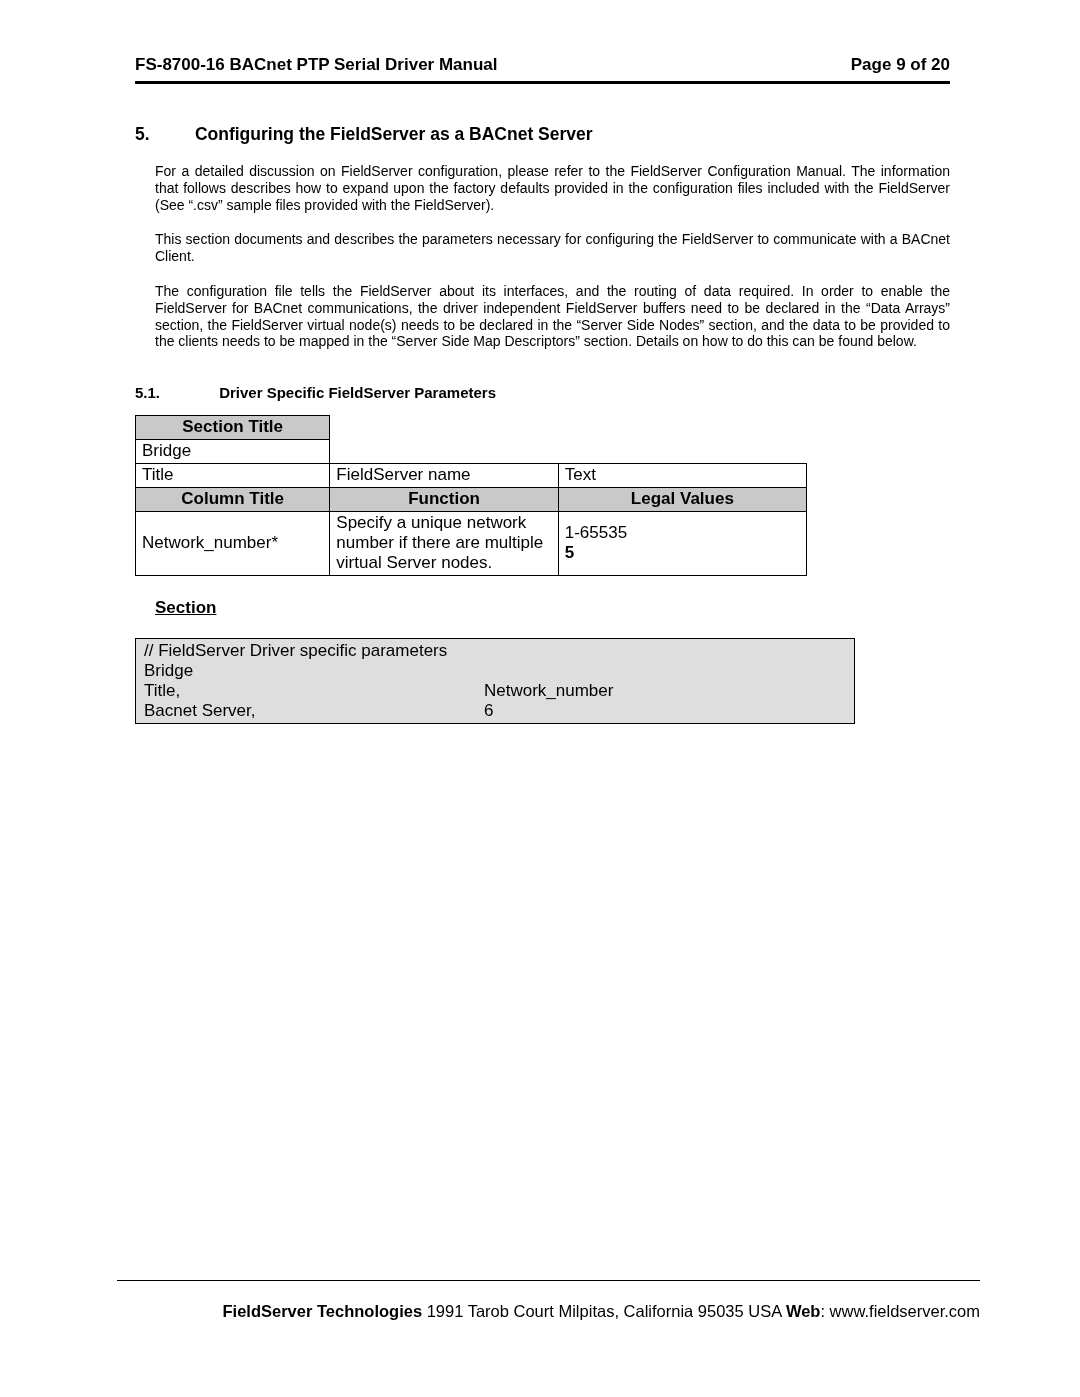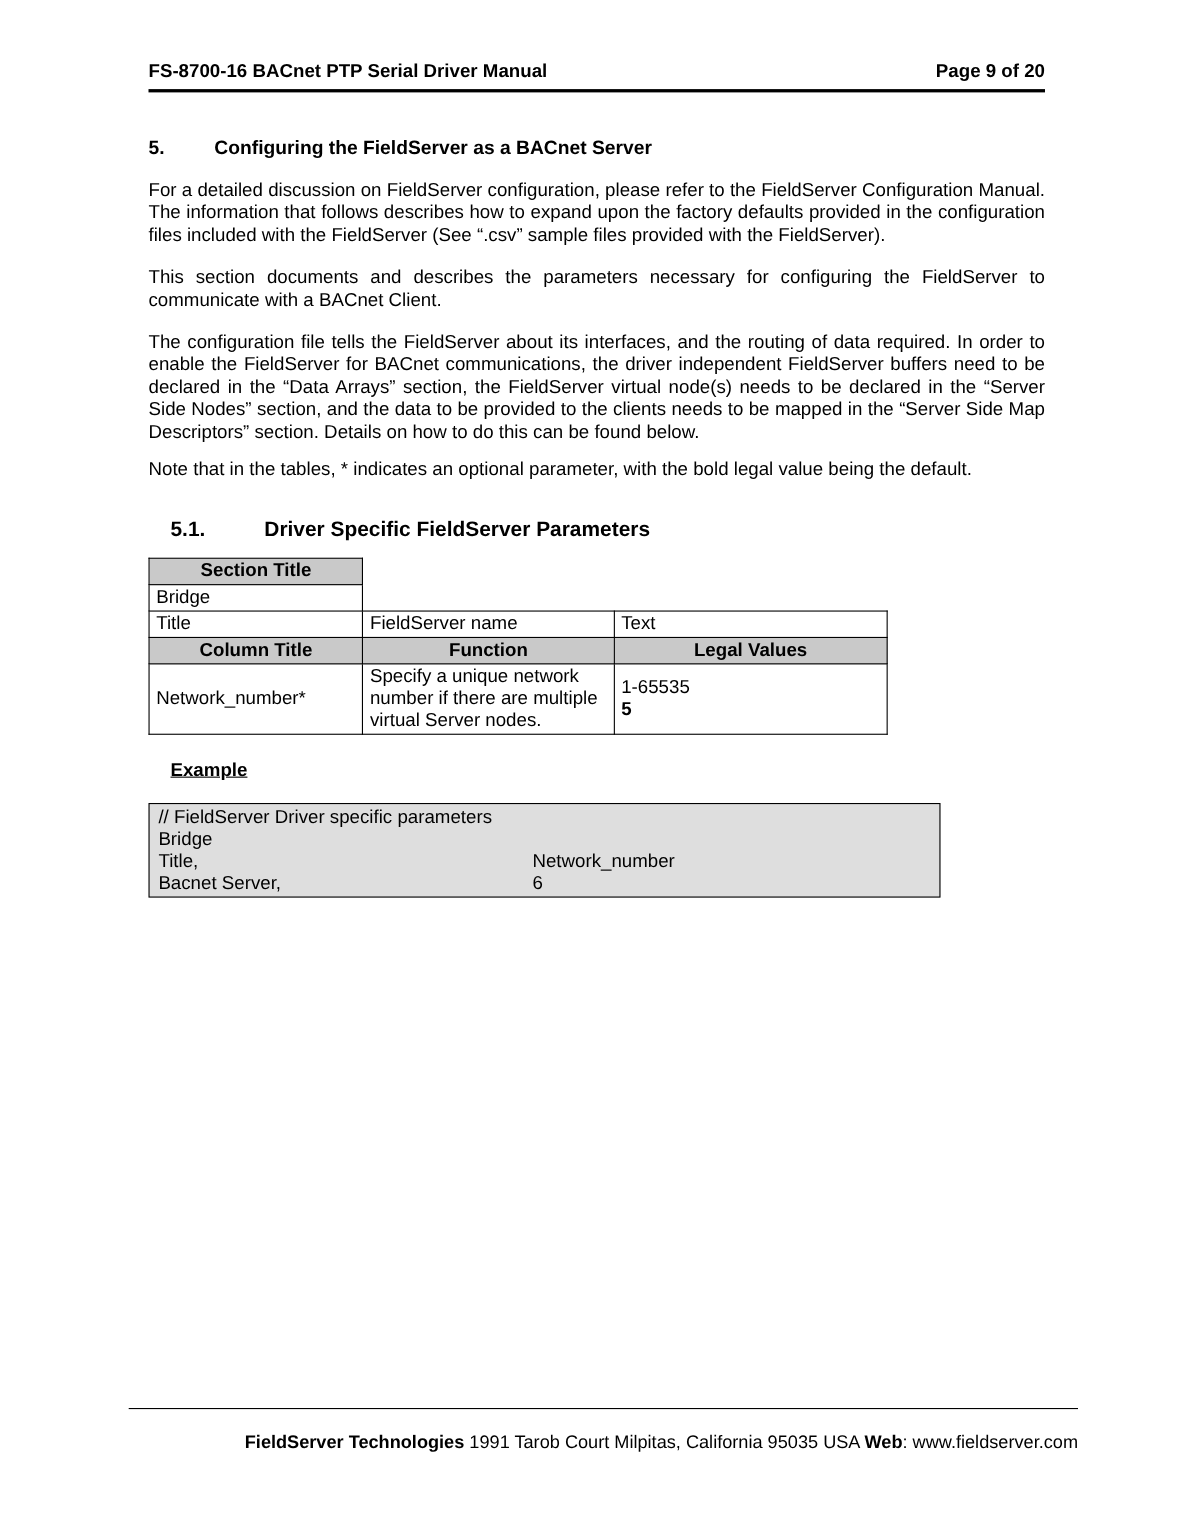--- a/index.html
+++ b/index.html
@@ -28,30 +28,30 @@
   .section {
     margin-top: 40px;
   }
   .h5 {
     font-weight: bold;
     font-size: 17.5px;
   }
   .h5 .num { display:inline-block; width:55px; }
   .para {
     margin-top: 18px;
-    font-size: 17px;
+    font-size: 14px;
     line-height: 1.2;
     text-align: justify;
+    margin-left: 20px;
   }
   .para2 { margin-top: 14px; }
   .h51 {
     font-weight: bold;
-    font-size: 19px;
+    font-size: 15px;
     margin-top: 34px;
-    margin-left: 20px;
   }
   .h51 .num { display:inline-block; width:80px; }
   table {
     border-collapse: collapse;
     margin-top: 14px;
   }
   .tbl1 { width: 672px; }
   .tbl1 td, .tbl1 th {
     border: 1px solid #000;
     font-size: 17px;
@@ -113,21 +113,20 @@
   </div>
 
   <div class="section">
     <div class="h5">
       <span class="num">5.</span>
       <span>Configuring the FieldServer as a BACnet Server</span>
     </div>
     <div class="para">For a detailed discussion on FieldServer configuration, please refer to the FieldServer Configuration Manual. The information that follows describes how to expand upon the factory defaults provided in the configuration files included with the FieldServer (See “.csv” sample files provided with the FieldServer).</div>
     <div class="para">This section documents and describes the parameters necessary for configuring the FieldServer to communicate with a BACnet Client.</div>
     <div class="para">The configuration file tells the FieldServer about its interfaces, and the routing of data required. In order to enable the FieldServer for BACnet communications, the driver independent FieldServer buffers need to be declared in the “Data Arrays” section, the FieldServer virtual node(s) needs to be declared in the “Server Side Nodes” section, and the data to be provided to the clients needs to be mapped in the “Server Side Map Descriptors” section. Details on how to do this can be found below.</div>
-    <div class="para para2">Note that in the tables, * indicates an optional parameter, with the bold legal value being the default.</div>
   </div>
 
   <div class="h51">
     <span class="num">5.1.</span>
     <span>Driver Specific FieldServer Parameters</span>
   </div>
 
   <table class="tbl1">
     <tbody>
         <tr>
@@ -152,21 +151,21 @@
       <td style="vertical-align:middle">Network_number*</td>
       <td>Specify a unique network number if there are multiple virtual Server nodes.</td>
       <td style="vertical-align:middle">
         <span>1-65535</span><br>
         <span class="legal-default">5</span>
       </td>
     </tr>
   </tbody>
     </table>
 
-  <div class="example-label">Example</div>
+  <div class="example-label">Section</div>
 
   <div class="example-box">
     <div>//    FieldServer Driver specific parameters</div>
     <div>Bridge</div>
     <div class="example-row">
       <span class="c1">Title,</span>
       <span class="c2">Network_number</span>
     </div>
     <div class="example-row">
       <span class="c1">Bacnet Server,</span>

